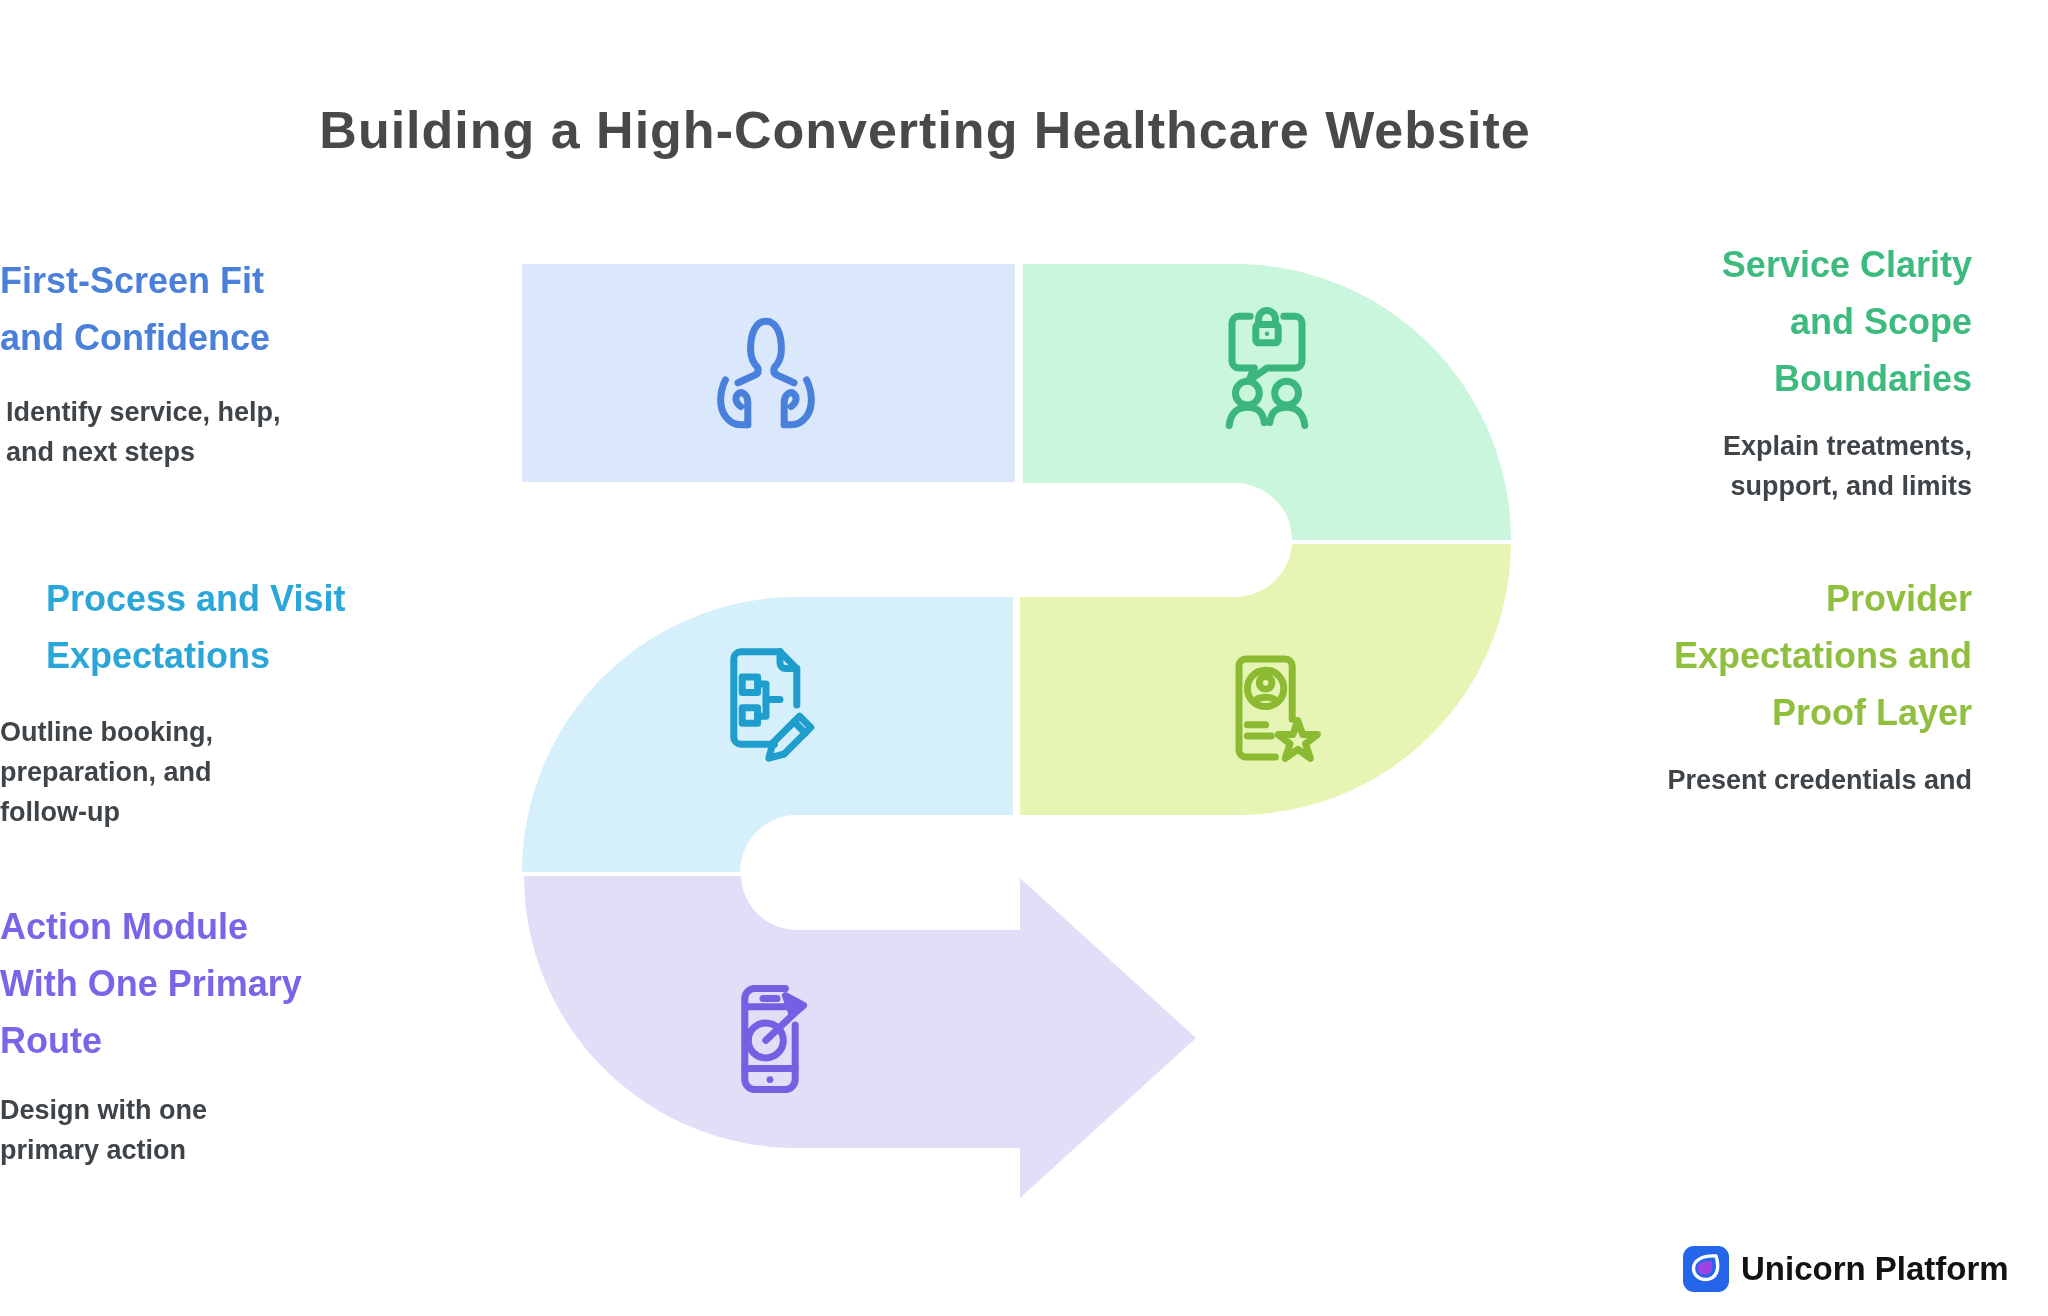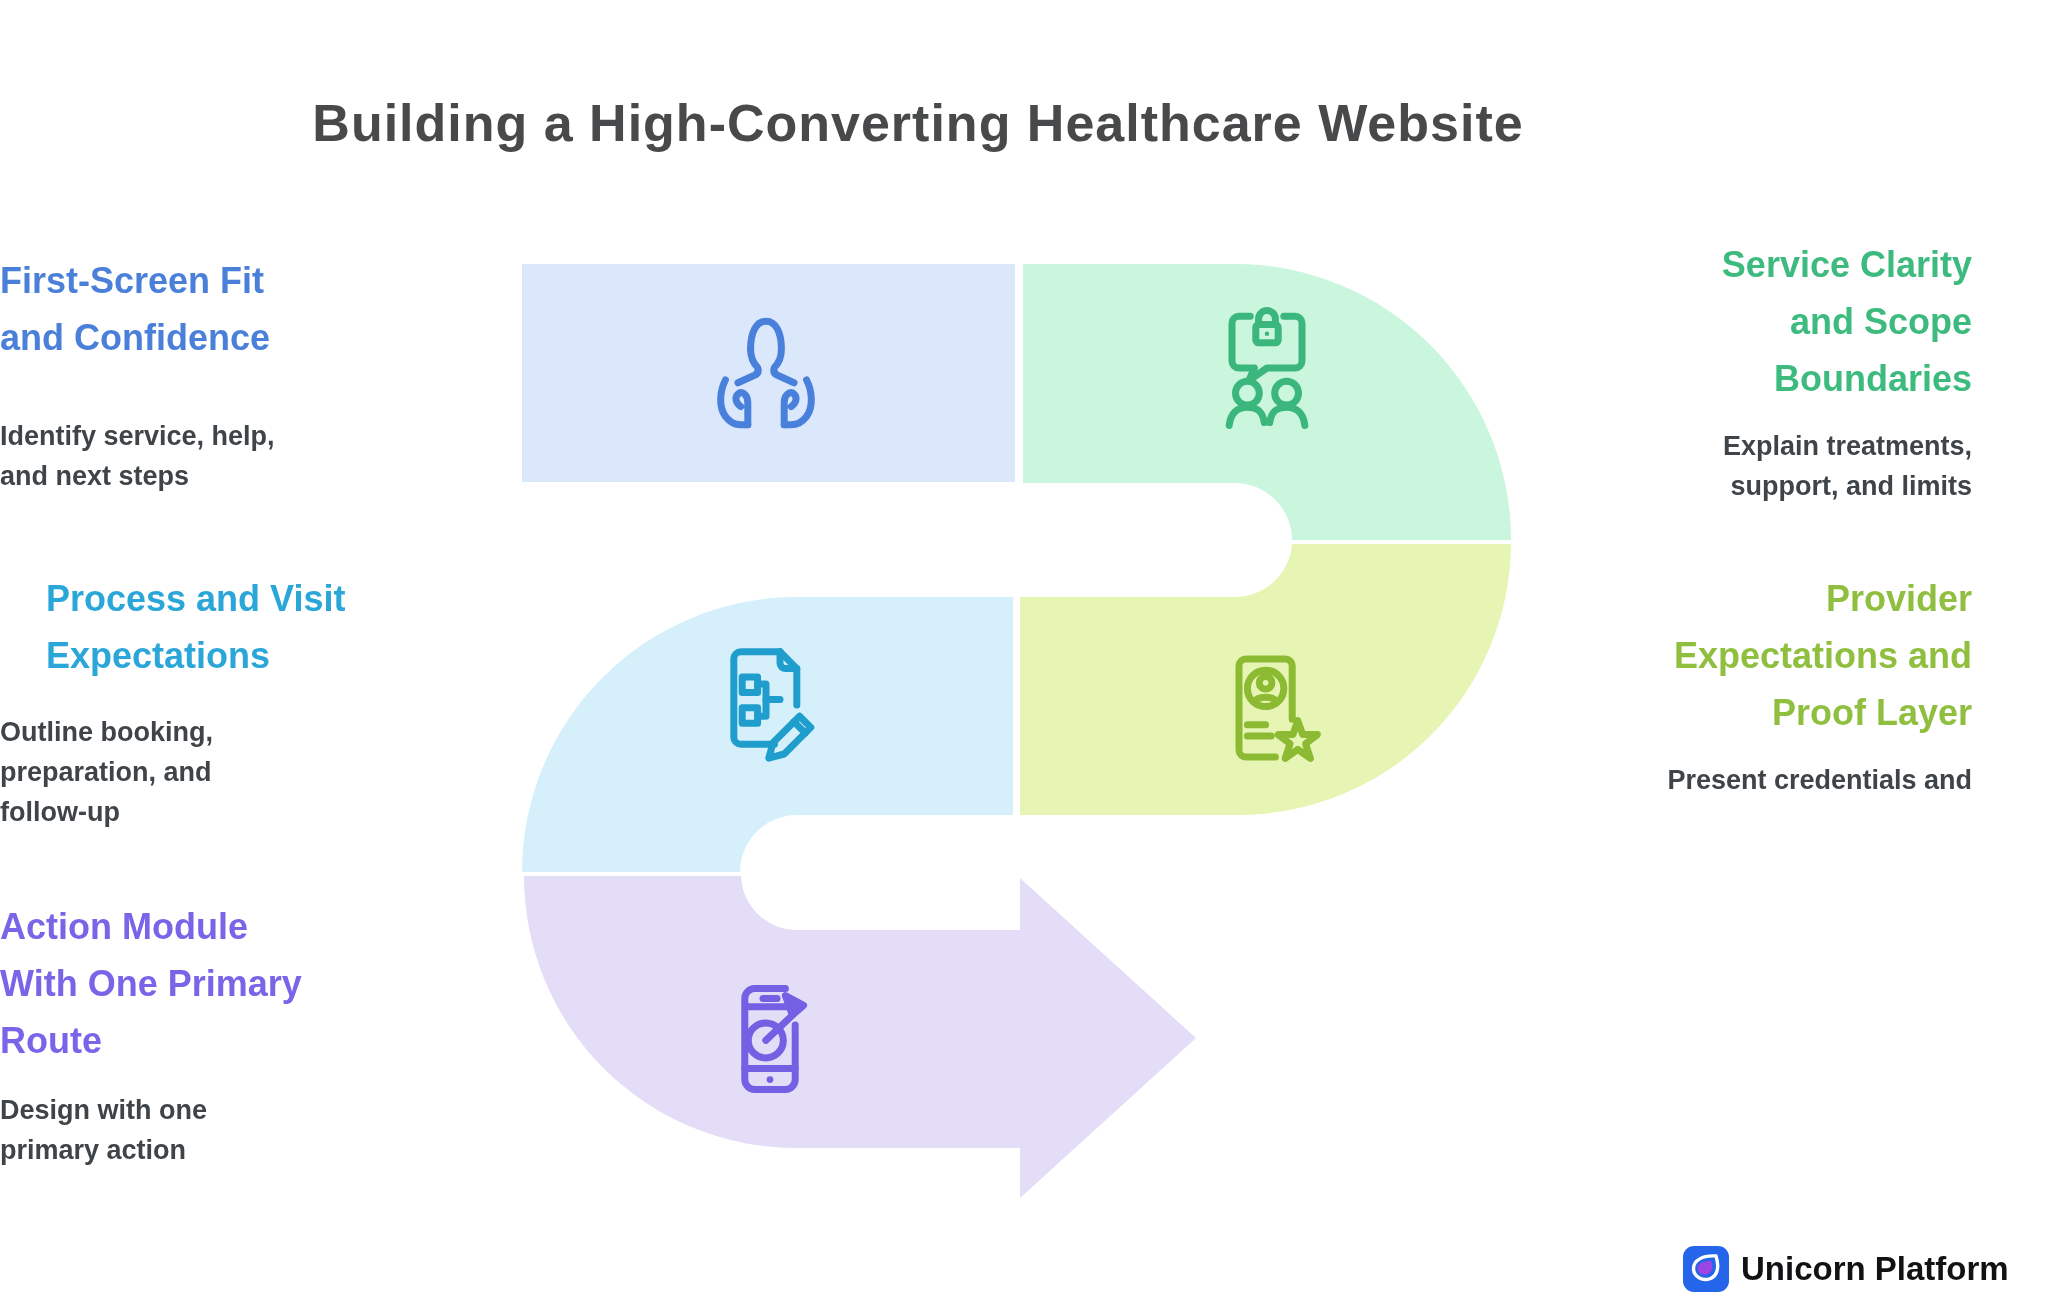--- a/index.html
+++ b/index.html
@@ -1,31 +1,31 @@
 <!DOCTYPE html>
 <html><head>
 <meta charset="utf-8">
 <style>
   html,body{margin:0;padding:0;background:#ffffff;}
   .canvas{position:relative;width:2048px;height:1316px;background:#ffffff;overflow:hidden;
           font-family:"Liberation Sans", sans-serif;}
   svg.snake{position:absolute;left:0;top:0;width:2048px;height:1316px;}
-  .title{position:absolute;left:0;top:84px;width:1818px;margin:9px;text-align:center;
+  .title{position:absolute;left:0;top:84px;width:1818px;margin:16px;text-align:center;
          font-size:52px;font-weight:bold;letter-spacing:1px;color:#48494b;}
   .tblock{position:absolute;margin:0;}
   .tblock .hline{display:block;font-size:36px;font-weight:bold;line-height:57px;}
   .tblock .dline{display:block;font-size:27px;font-weight:bold;line-height:40px;color:#3f4449;}
   .t-left{left:0;width:355px;}
   .t-right{text-align:right;left:1512px;width:460px;}
   .h-step1{color:#4a80d9;}
   .h-step2{color:#3dbb7e;}
   .h-step3{color:#2ba6d8;}
   .h-step4{color:#90bf3f;}
   .h-step5{color:#7a64e8;}
-  .pos-l1h{top:252px;} .pos-l1d{top:416px;}
+  .pos-l1h{top:252px;} .pos-l1d{top:392px;padding-left:6px;}
   .pos-l2h{top:570px;margin-left:46px;} .pos-l2d{top:712px;}
   .pos-l3h{top:898px;} .pos-l3d{top:1090px;}
   .pos-r1h{top:236px;} .pos-r1d{top:426px;}
   .pos-r2h{top:570px;} .pos-r2d{top:760px;}
   .brand{position:absolute;left:1683px;top:1244px;height:50px;display:flex;align-items:center;gap:12px;cursor:pointer;}
   .brand .mark{width:46px;height:46px;}
   .brand .bname{font-size:33px;font-weight:bold;color:#101214;letter-spacing:0px;white-space:nowrap;}
 </style>
 </head>
 <body>

